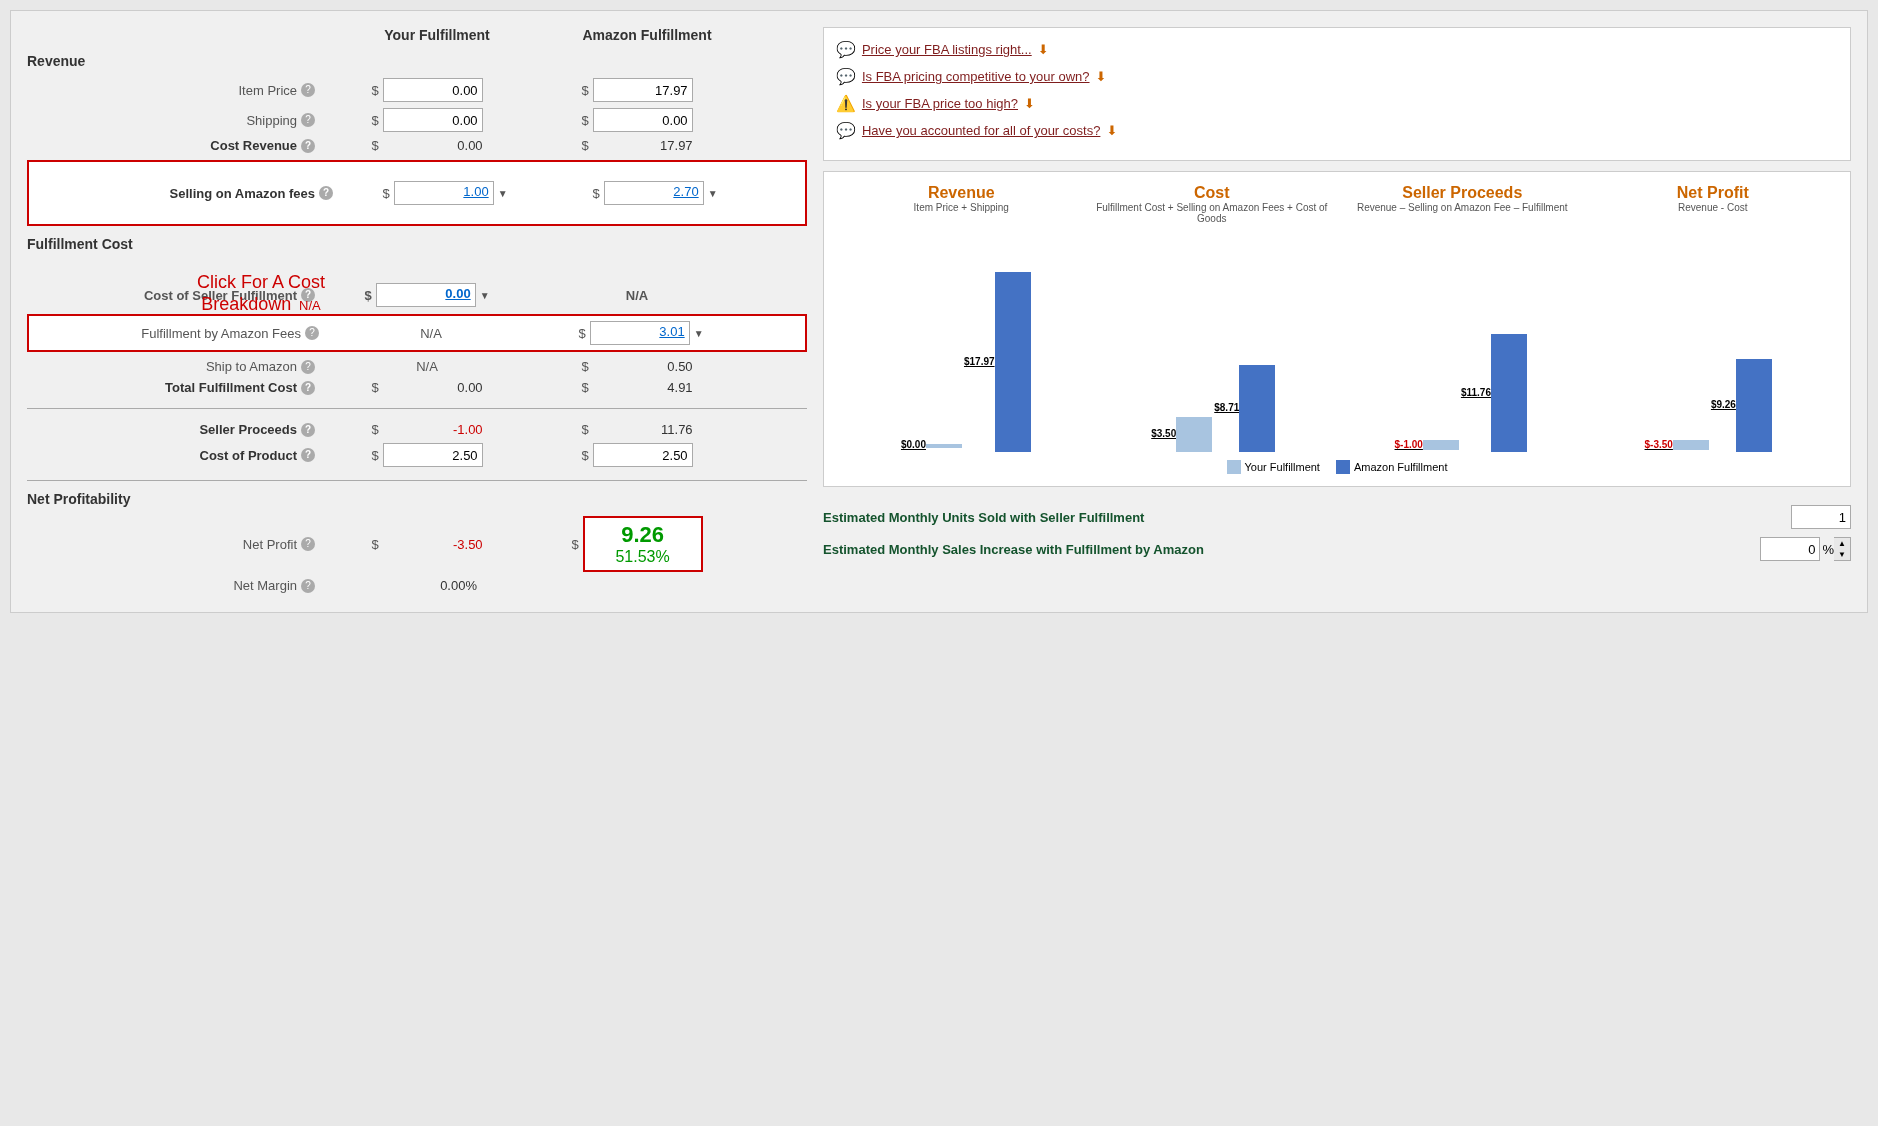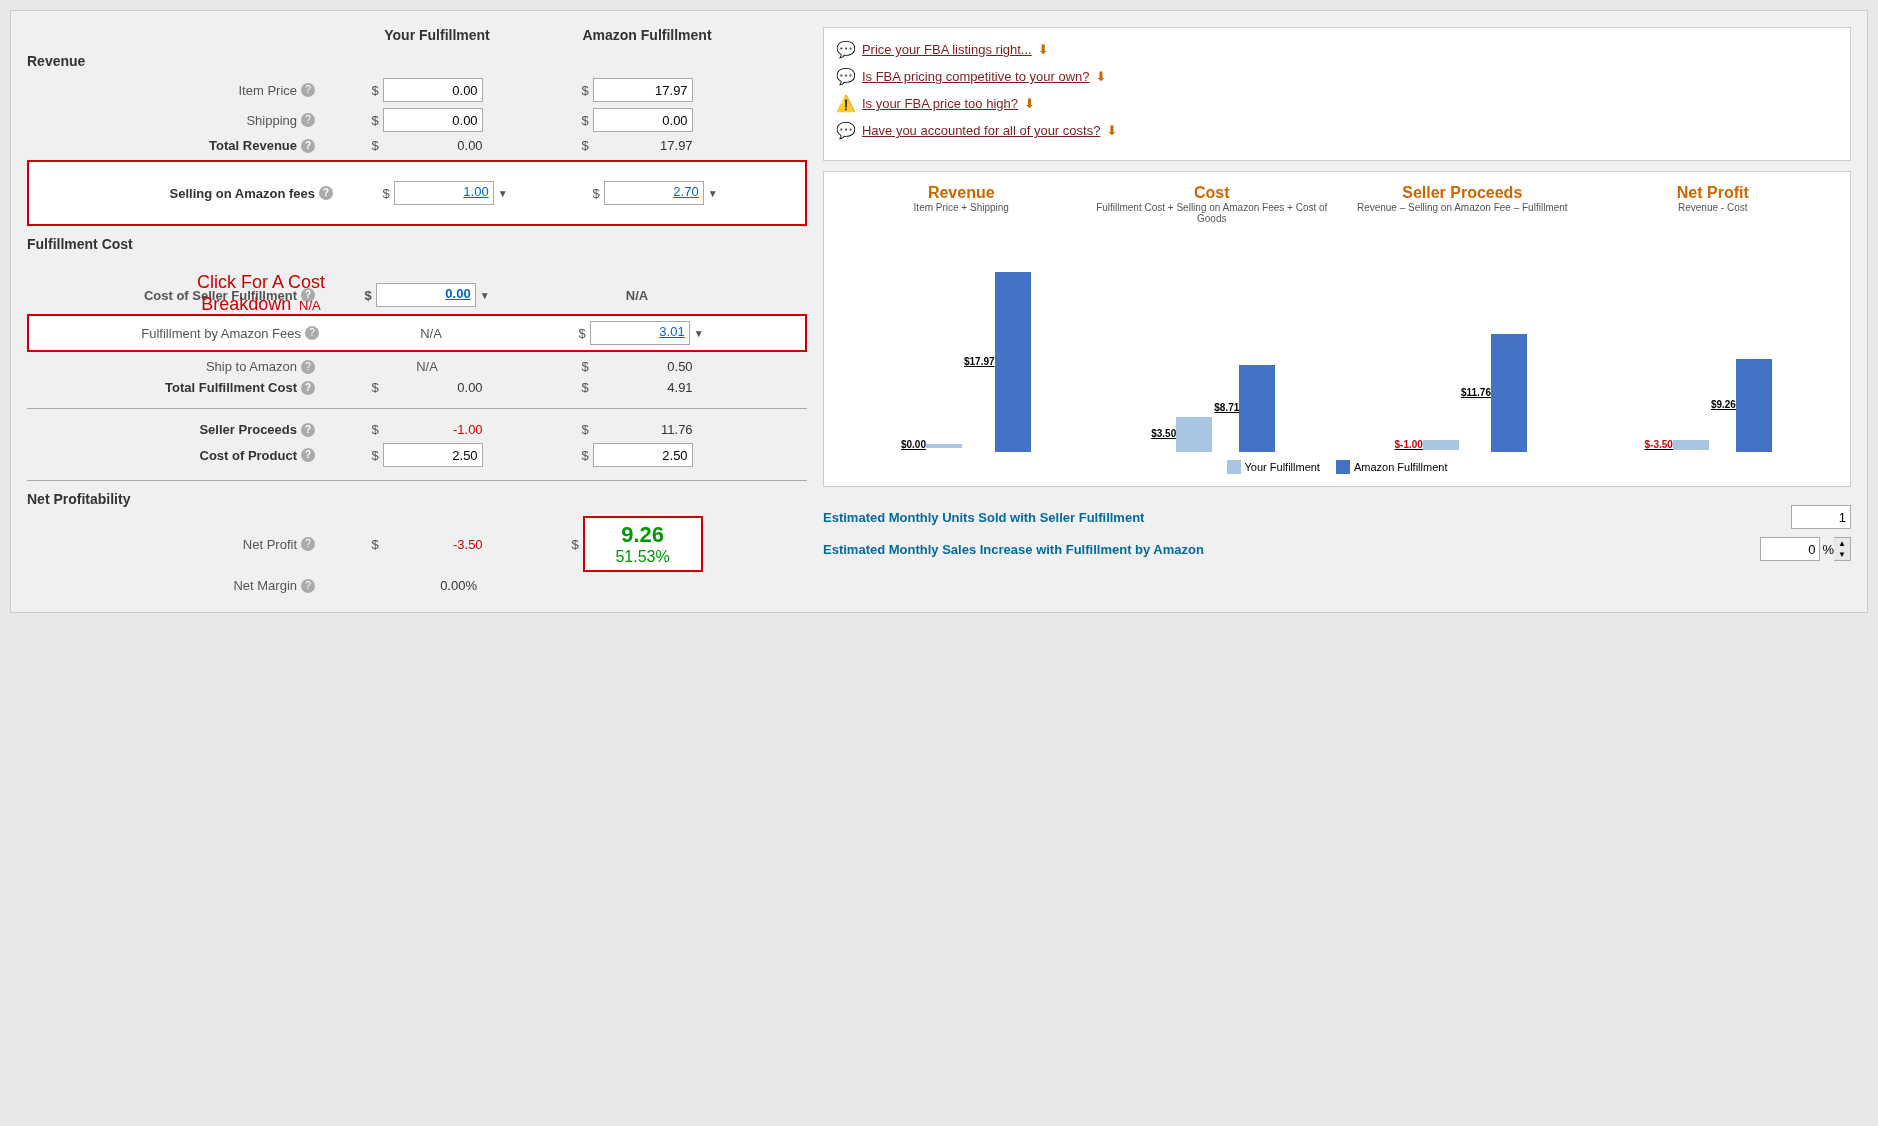--- a/index.html
+++ b/index.html
@@ -250,21 +250,21 @@
       flex-direction: column;
       gap: 8px;
       margin-top: 8px;
     }
     .estimate-row {
       display: flex;
       align-items: center;
       gap: 12px;
     }
     .estimate-label {
-      color: #0369a1;
+      color: #14532d;
       font-weight: bold;
       font-size: 13px;
       flex: 1;
     }
     .estimate-input {
       width: 60px;
       height: 24px;
       border: 1px solid #aaa;
       text-align: right;
       padding: 2px 4px;
@@ -336,21 +336,21 @@
         <input class="input-field" type="text" value="0.00" style="">
       </div>
       <div class="cell">
         <span class="dollar-sign">$</span>
         <input class="input-field" type="text" value="0.00" style="">
       </div>
     </div>
 
     <div class="data-row">
       <div class="row-label bold">
-        <span>Total Revenue</span>
+        <span>Cost Revenue</span>
         <span class="help-icon">?</span>
       </div>
       <div class="cell">
         <span class="dollar-sign">$</span>
         <span class="static-value">0.00</span>
       </div>
       <div class="cell">
         <span class="dollar-sign">$</span>
         <span class="static-value">17.97</span>
       </div>

